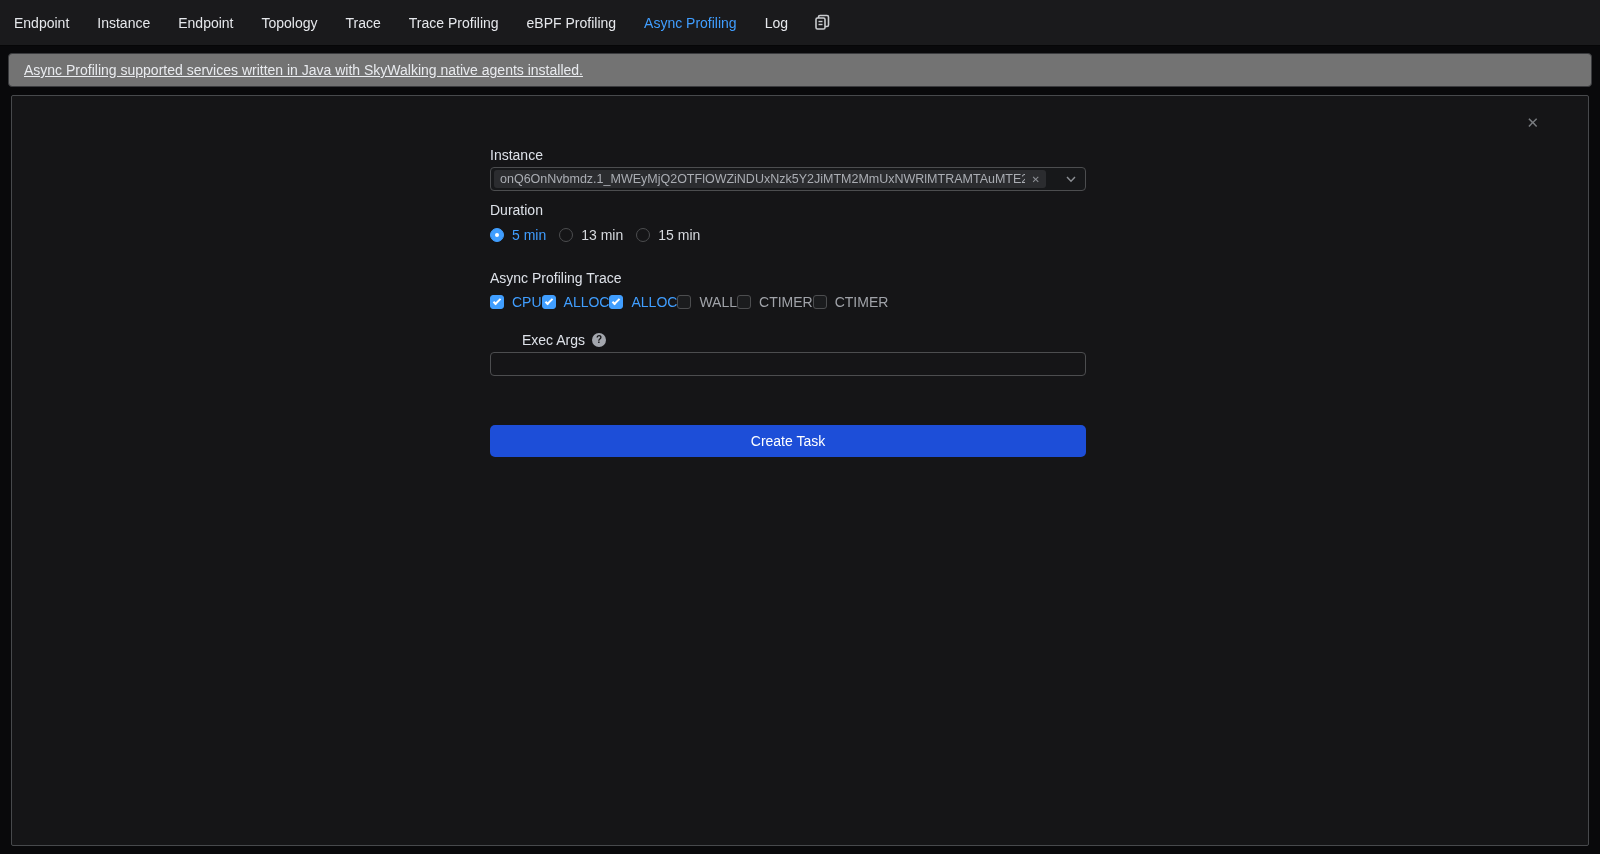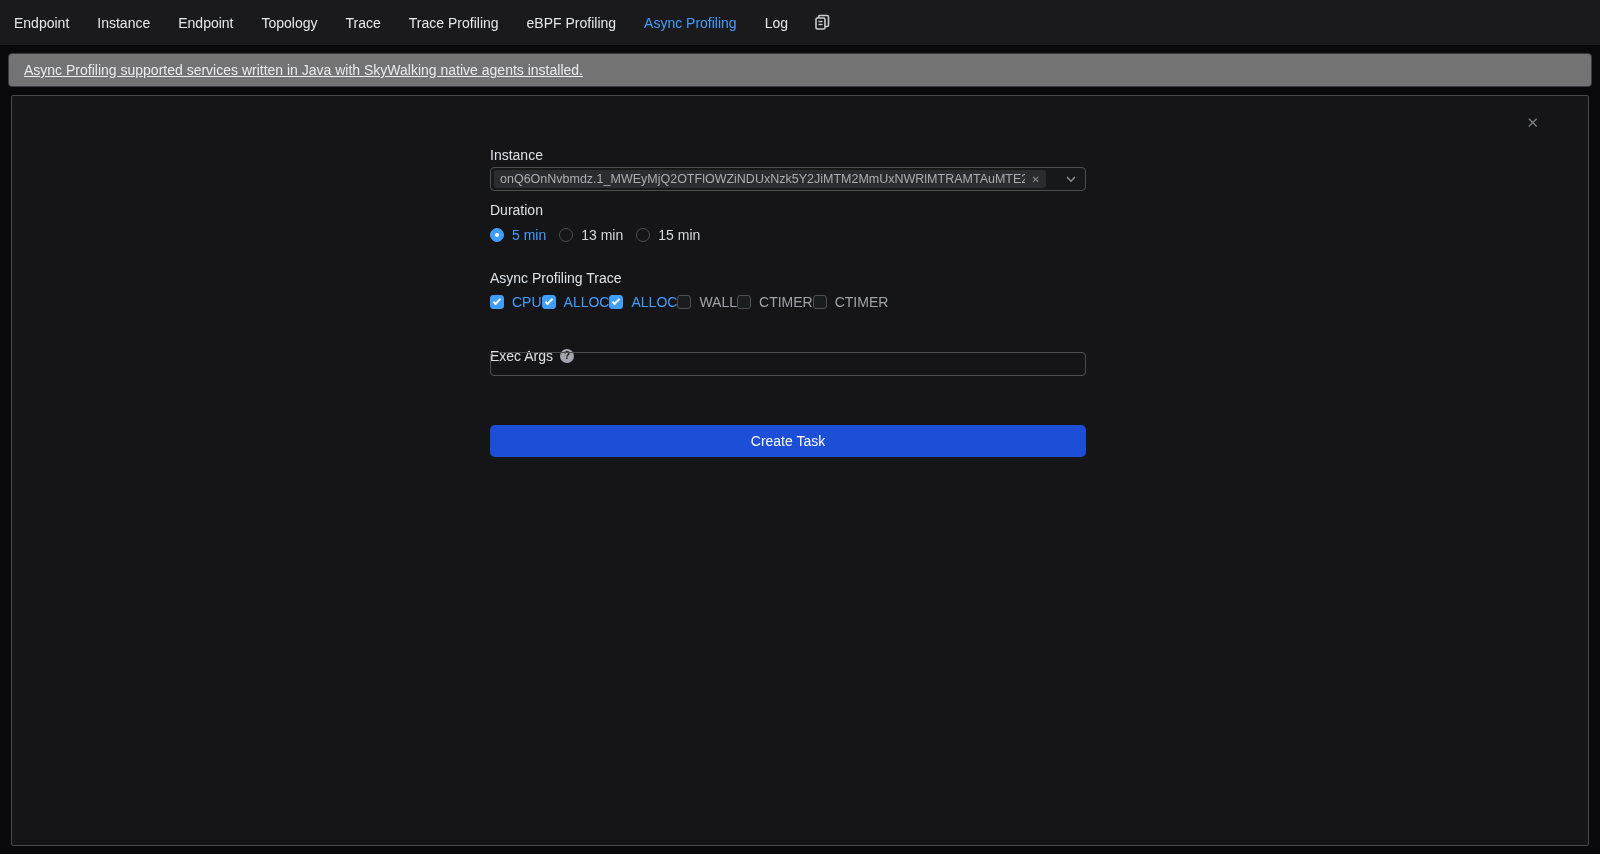--- a/index.html
+++ b/index.html
@@ -164,21 +164,21 @@
       <label class="check">
         <span class="check-box"></span>
         <span class="check-label">CTIMER</span>
       </label>
       <label class="check">
         <span class="check-box"></span>
         <span class="check-label">CTIMER</span>
       </label>
     </div>
 
-    <div class="form-label" style="top:252px;">
+    <div class="form-label" style="top:236px;margin-left:32px;">
       <span>Exec Args</span>
       <span class="help-icon">?</span>
     </div>
     <input class="text-input" type="text" placeholder="" style="">
 
     <button class="submit">Create Task</button>
   </div>
 </div>
 
 </body></html>

